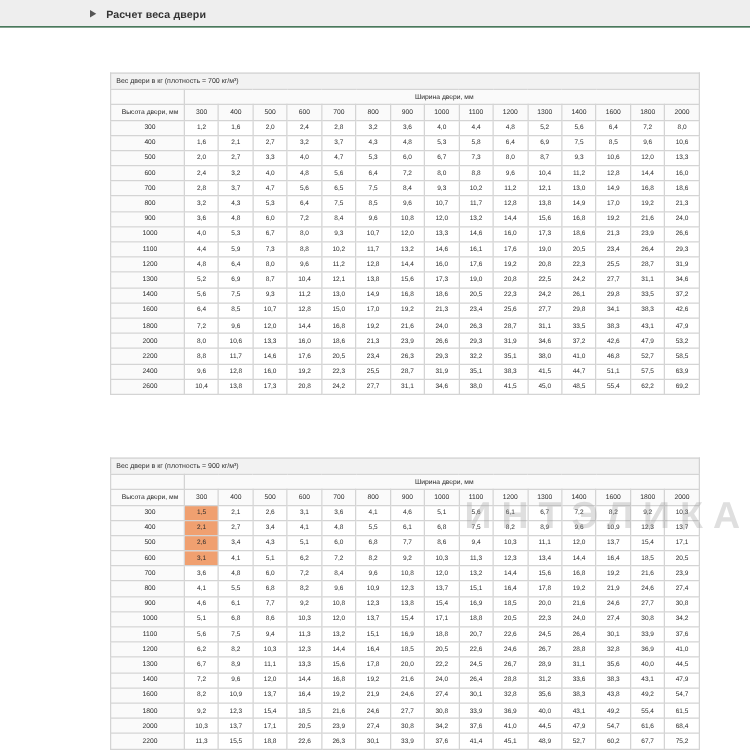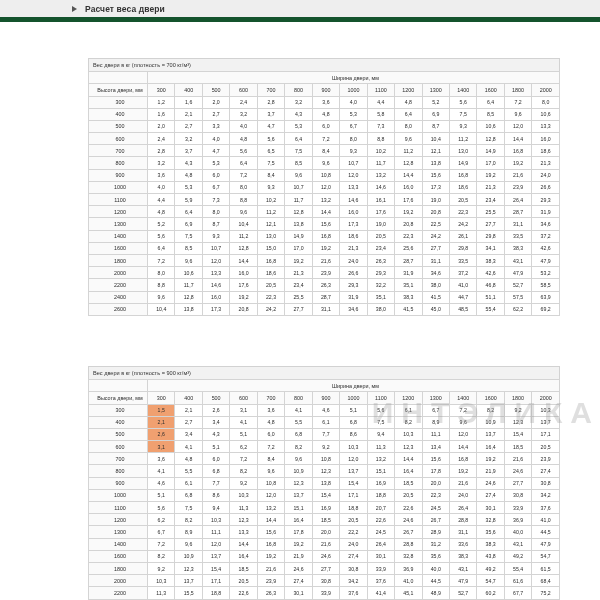--- a/index.html
+++ b/index.html
@@ -18,21 +18,21 @@
   .page {
     width: 600px;
     height: 600px;
     position: relative;
     background: #fff;
   }
   
   .header {
     height: 22px;
     background: #eeeeee;
-    border-bottom: 5px solid #14532d;
+    border-bottom: 1px solid #14532d;
     display: flex;
     align-items: center;
     padding-left: 72px;
     box-sizing: border-box;
   }
   .header .tri {
     width: 0; height: 0;
     border-left: 5px solid #555;
     border-top: 3.5px solid transparent;
     border-bottom: 3.5px solid transparent;

